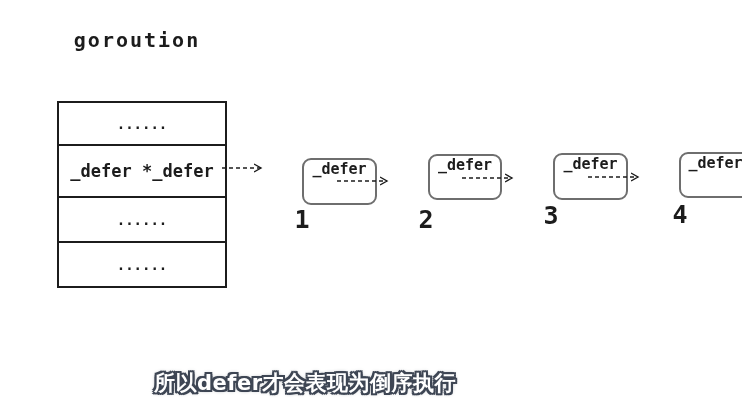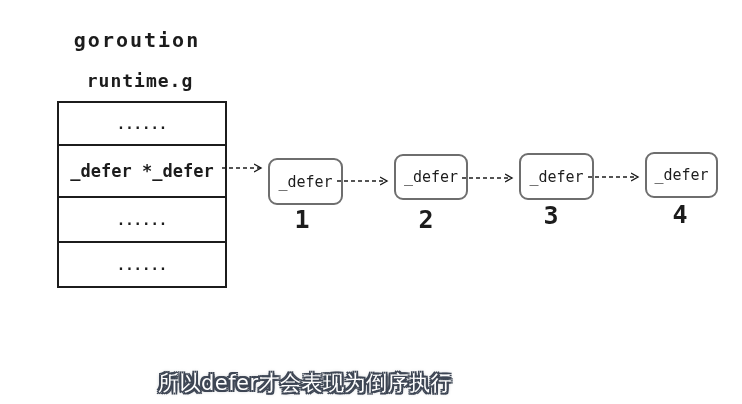--- a/index.html
+++ b/index.html
@@ -46,23 +46,24 @@
   .struct .row.dots{height:43px;font-size:14px;letter-spacing:0px;}
   .struct .row.field{height:52px;font-size:17px;letter-spacing:0px;white-space:nowrap;}
   .struct .row:nth-child(3){height:45px;}
   .struct .row:nth-child(4){height:43px;}
   .node{
     position:absolute;
     width:75px;height:47px;
     border:2px solid var(--node-border);
     border-radius:9px;
     background:var(--bg);
-    display:flex;align-items:center;justify-content:center;
-    font-size:15px;font-weight:normal;
+    display:flex;justify-content:center;
+    font-size:15px;font-weight:bold;
     white-space:nowrap;
+    margin-left:34px;
   }
   .node.n1{left:268px;top:158px;}
   .node.n2{left:394px;top:154px;width:74px;height:46px;}
   .node.n3{left:519px;top:153px;}
   .node.n4{left:645px;top:152px;width:73px;height:46px;}
   .node-index{
     position:absolute;
     transform:translateX(-50%);
     font-size:25px;font-weight:bold;
   }
@@ -78,42 +79,41 @@
   .links polyline, .links line{
     stroke:var(--ink);
     stroke-width:1.4;
     fill:none;
     stroke-dasharray:4 3;
   }
   .caption{
     position:absolute;left:305px;top:369px;
     transform:translateX(-50%);
     font-family:"DejaVu Sans","Liberation Sans",sans-serif;
-    font-size:21px;font-weight:normal;letter-spacing:0.5px;
+    font-size:21px;font-weight:bold;letter-spacing:0.5px;
     white-space:nowrap;
     color:var(--cap-fill);
     text-shadow:
       -2px -2px 0 var(--cap-outline),
        0   -2px 0 var(--cap-outline),
        2px -2px 0 var(--cap-outline),
       -2px  0   0 var(--cap-outline),
        2px  0   0 var(--cap-outline),
       -2px  2px 0 var(--cap-outline),
        0    2px 0 var(--cap-outline),
        2px  2px 0 var(--cap-outline),
        0 0 4px var(--cap-outline);
   }
 </style>
 </head>
 <body>
 
 <div class="stage">
 
   <div class="diagram-title">goroution</div>
-  <div class="struct-name">runtime.g</div>
 
   <div class="struct">
     <div class="row dots">
         <span>......</span>
       </div>
     <div class="row field">
         <span>_defer *_defer</span>
       </div>
     <div class="row dots">
         <span>......</span>

